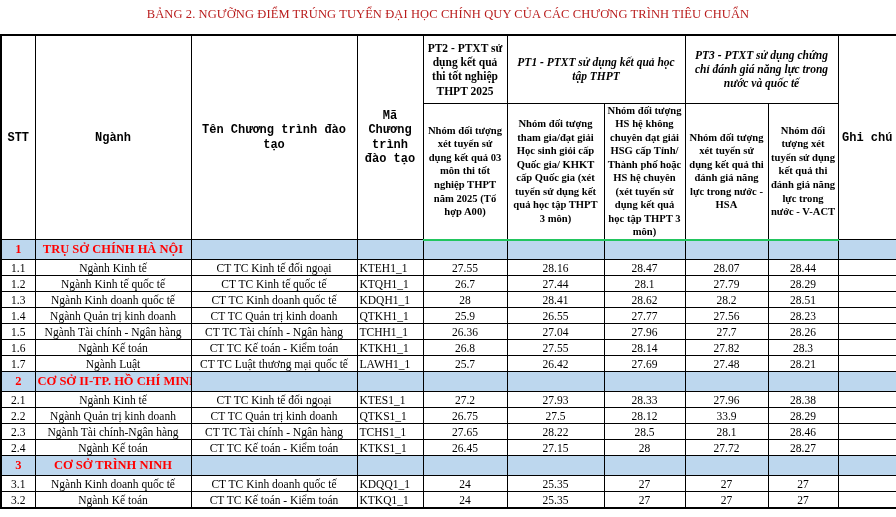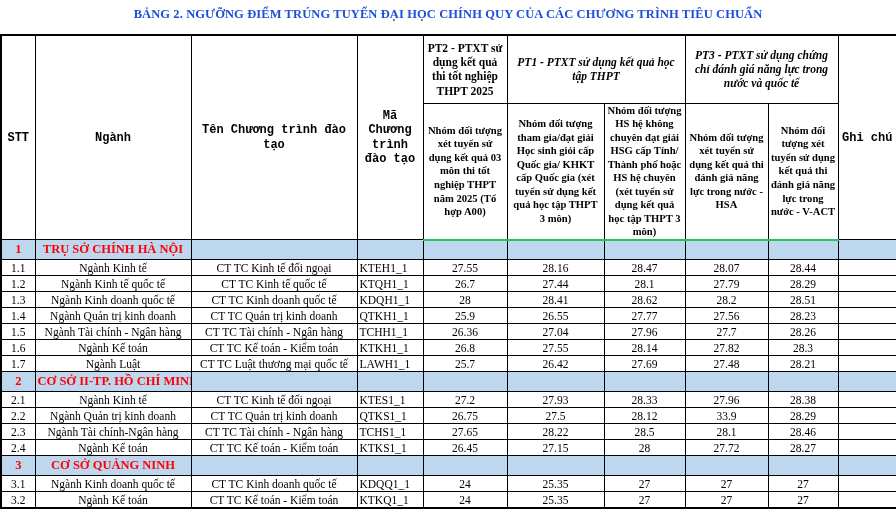--- a/index.html
+++ b/index.html
@@ -10,24 +10,24 @@
     height: 517px;
     overflow: hidden;
     font-family: "Liberation Serif", "DejaVu Serif", serif;
     color: #000;
   }
   .page { width: 896px; }
   .doc-title {
     height: 27px;
     padding-top: 7px;
     text-align: center;
-    font-weight: bold;
+    font-weight: normal;
     font-size: 12.5px;
     letter-spacing: 0.1px;
-    color: #1d4ed8;
+    color: #b91c1c;
   }
   table.score-table {
     width: 896px;
     border-collapse: collapse;
     table-layout: fixed;
     border: 2px solid #000;
   }
   .score-table th, .score-table td {
     border: 1px solid #000;
     padding: 0 2px;
@@ -250,21 +250,21 @@
         <td class="c-ma">KTKS1_1</td>
         <td class="c-num">26.45</td>
         <td class="c-num">27.15</td>
         <td class="c-num">28</td>
         <td class="c-num">27.72</td>
         <td class="c-num">28.27</td>
         <td class="c-ghichu"></td>
       </tr>
         <tr class="section-row">
       <td class="c-stt">3</td>
-      <td class="c-nganh">CƠ SỞ QUẢNG NINH</td>
+      <td class="c-nganh">CƠ SỞ TRÌNH NINH</td>
       <td></td>
       <td></td>
       <td></td>
       <td></td>
       <td></td>
       <td></td>
       <td></td>
       <td></td>
     </tr>
         <tr class="data-row">

